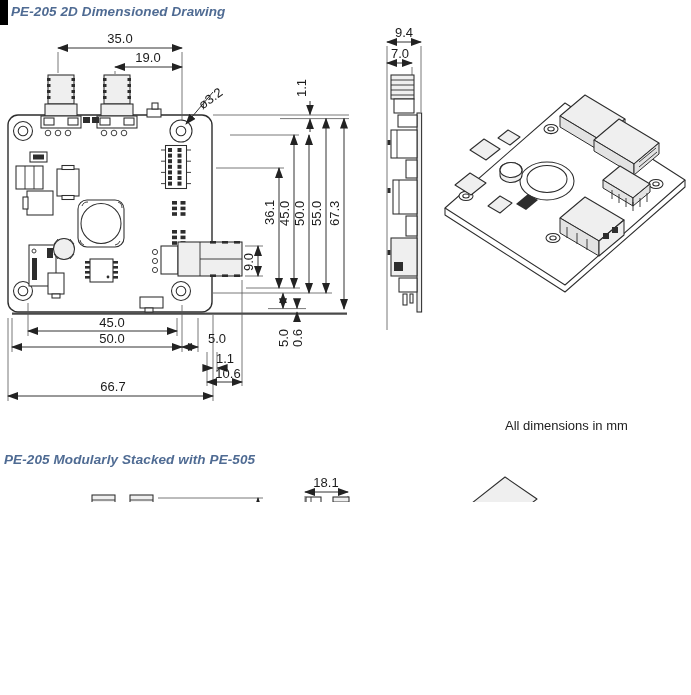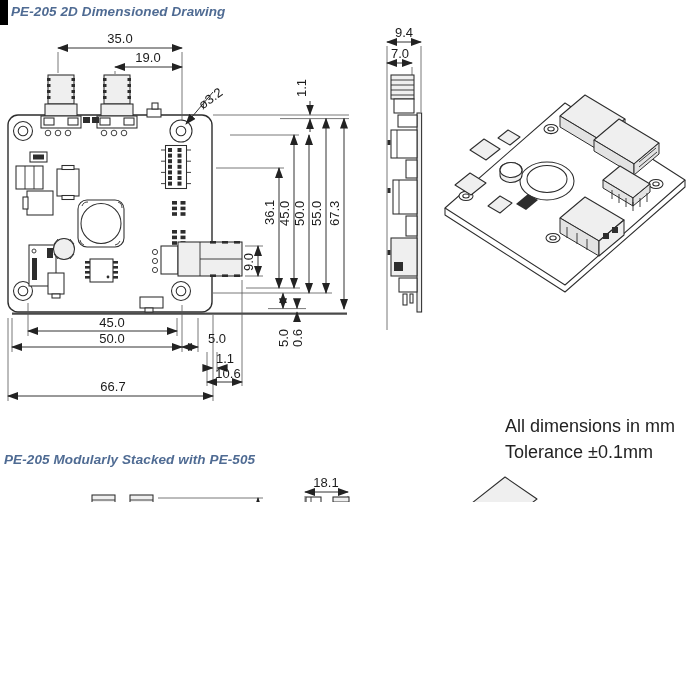--- a/index.html
+++ b/index.html
@@ -3,21 +3,21 @@
 <meta charset="utf-8">
 <style>
   html,body{margin:0;padding:0;background:#fff;}
   .page{position:relative;width:691px;height:502px;background:#fff;overflow:hidden;
         font-family:"Liberation Sans",sans-serif;}
   .corner-bar{position:absolute;left:0;top:0;width:8px;height:25px;background:#000;}
   .sec-title{position:absolute;font-style:italic;font-size:13.5px;font-weight:600;color:#4f6b93;
              white-space:nowrap;letter-spacing:.1px;}
   #title-top{left:11px;top:4px;}
   #title-bottom{left:4px;top:452px;}
-  .notes{position:absolute;left:505px;top:413px;font-size:18px;color:#222;line-height:26px;}
+  .notes{position:absolute;left:505px;top:413px;font-size:13px;color:#222;line-height:26px;}
   .page-line{position:absolute;left:442px;top:690px;width:172px;height:3px;background:#151515;}
   svg{position:absolute;left:0;top:0;}
   .board{fill:#fff;stroke:#2d2d2d;stroke-width:1.4;}
   .cmp{fill:#fff;stroke:#2d2d2d;stroke-width:1.05;}
   .cmpf{fill:#efefef;stroke:#2d2d2d;stroke-width:1.05;}
   .cmpg{fill:#e3e3e3;stroke:#2d2d2d;stroke-width:1;}
   .dk{fill:#2d2d2d;stroke:none;}
   .ext{stroke:#555;stroke-width:.8;fill:none;}
   .dim{stroke:#333;stroke-width:1;fill:none;}
   .thin{stroke:#2d2d2d;stroke-width:.9;fill:none;}
@@ -30,21 +30,20 @@
 <div class="page">
 
   <div class="corner-bar"></div>
 
   <div class="sec-title" id="title-top">PE-205 2D Dimensioned Drawing</div>
 
   <div class="sec-title" id="title-bottom">PE-205 Modularly Stacked with PE-505</div>
 
   <div class="notes">
     <div>All dimensions in mm</div>
-    <div>Tolerance ±0.1mm</div>
   </div>
 
   <div class="page-line"></div>
 
   <svg width="691" height="695" viewBox="0 0 691 695">
     <defs>
       <marker id="ae" orient="auto" markerWidth="11" markerHeight="8" refX="10" refY="4">
         <path d="M0,0L11,4L0,8Z" fill="#222"></path>
       </marker>
       <marker id="as" orient="auto" markerWidth="11" markerHeight="8" refX="1" refY="4">

